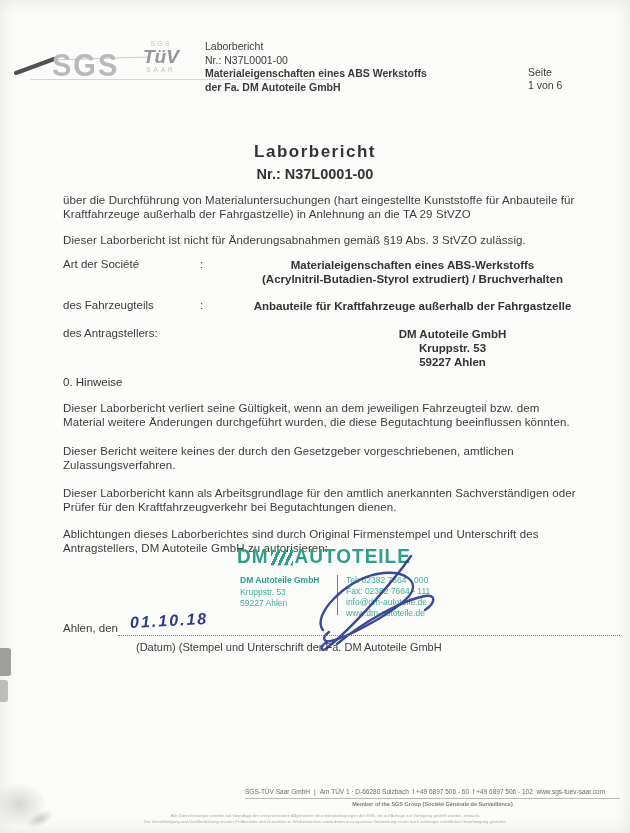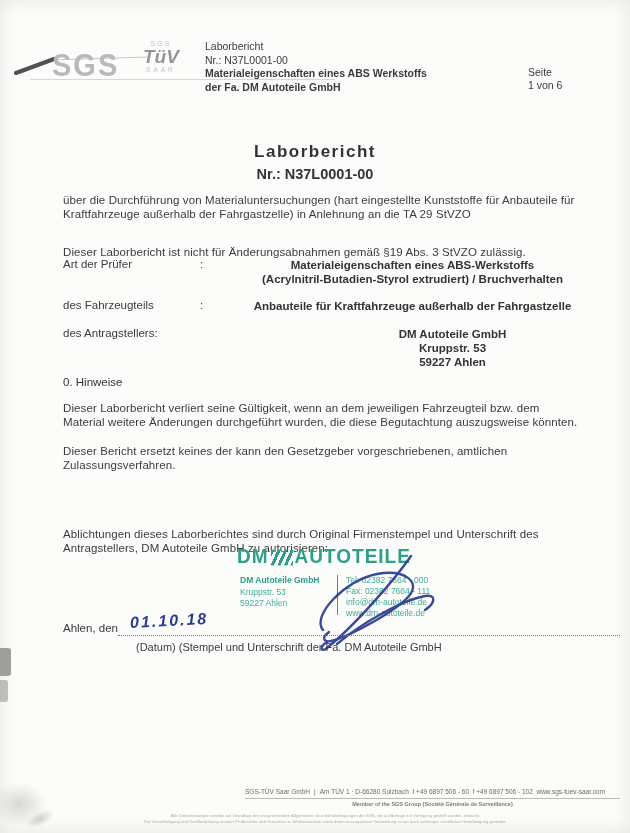--- a/index.html
+++ b/index.html
@@ -99,24 +99,24 @@
 
   <div class="abs hdr-page">
     <div>Seite</div>
     <div>1 von 6</div>
   </div>
 
   <div class="abs title-main">Laborbericht</div>
   <div class="abs title-nr">Nr.: N37L0001-00</div>
 
   <div class="abs para w" style="left:63px; top:193px;">über die Durchführung von Materialuntersuchungen (hart eingestellte Kunststoffe für Anbauteile für Kraftfahrzeuge außerhalb der Fahrgastzelle) in Anlehnung an die TA 29 StVZO</div>
-  <div class="abs para w" style="left:63px; top:233px;margin-top:12px;">Dieser Laborbericht ist nicht für Änderungsabnahmen gemäß §19 Abs. 3 StVZO zulässig.</div>
+  <div class="abs para w" style="left:63px; top:233px;">Dieser Laborbericht ist nicht für Änderungsabnahmen gemäß §19 Abs. 3 StVZO zulässig.</div>
 
   <div class="abs drow" style="top:258px;">
-    <div class="lbl">Art der Prüfer</div>
+    <div class="lbl">Art der Société</div>
     <div class="sep">:</div>
     <div class="val">
       <div>Materialeigenschaften eines ABS-Werkstoffs</div>
       <div>(Acrylnitril-Butadien-Styrol extrudiert) / Bruchverhalten</div>
     </div>
   </div>
 
   <div class="abs drow" style="top:299px;">
     <div class="lbl">des Fahrzeugteils</div>
     <div class="sep">:</div>
@@ -129,22 +129,23 @@
     <div class="lbl">des Antragstellers:</div>
     <div class="sep"></div>
     <div class="val">
       <div>DM Autoteile GmbH</div>
       <div>Kruppstr. 53</div>
       <div>59227 Ahlen</div>
     </div>
   </div>
 
   <div class="abs h-heading">0. Hinweise</div>
-  <div class="abs para w" style="left:63px; top:401px;">Dieser Laborbericht verliert seine Gültigkeit, wenn an dem jeweiligen Fahrzeugteil bzw. dem Material weitere Änderungen durchgeführt wurden, die diese Begutachtung auszugsweise könnten.</div>
-  <div class="abs para w" style="left:63px; top:444px;">Dieser Bericht ersetzt keines der kann den Gesetzgeber vorgeschriebenen, amtlichen Zulassungsverfahren.</div>
+  <div class="abs para w" style="left:63px; top:401px;">Dieser Laborbericht verliert seine Gültigkeit, wenn an dem jeweiligen Fahrzeugteil bzw. dem Material weitere Änderungen durchgeführt wurden, die diese Begutachtung beeinflussen könnten.</div>
+  <div class="abs para w" style="left:63px; top:444px;">Dieser Bericht weitere keines der durch den Gesetzgeber vorgeschriebenen, amtlichen Zulassungsverfahren.</div>
+  <div class="abs para w" style="left:63px; top:486px;">Dieser Laborbericht kann als Arbeitsgrundlage für den amtlich anerkannten Sachverständigen oder Prüfer für den Kraftfahrzeugverkehr bei Begutachtungen dienen.</div>
   <div class="abs para w" style="left:63px; top:527px;">Ablichtungen dieses Laborberichtes sind durch Original Firmenstempel und Unterschrift des Antragstellers, DM Autoteile GmbH zu autorisieren:</div>
 
   <div class="abs stamp-logo">
     <span>DM</span>
     <span class="hatch"></span>
     <span>AUTOTEILE</span>
   </div>
   <div class="abs stamp-left stamp">
     <div class="c">DM Autoteile GmbH</div>
     <div>Kruppstr. 53</div>

